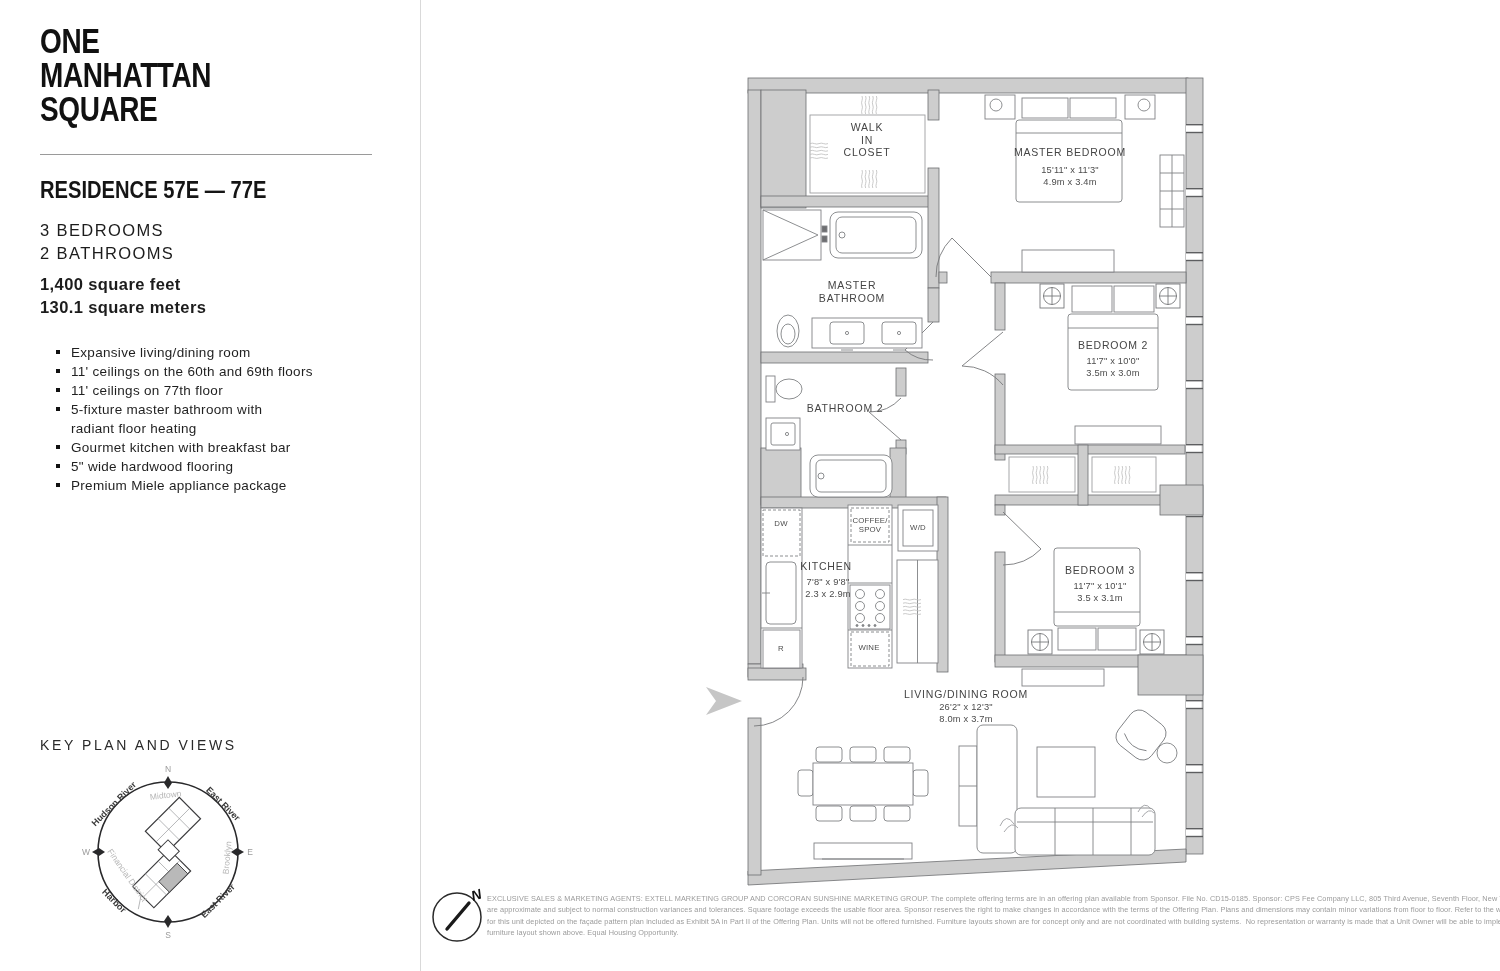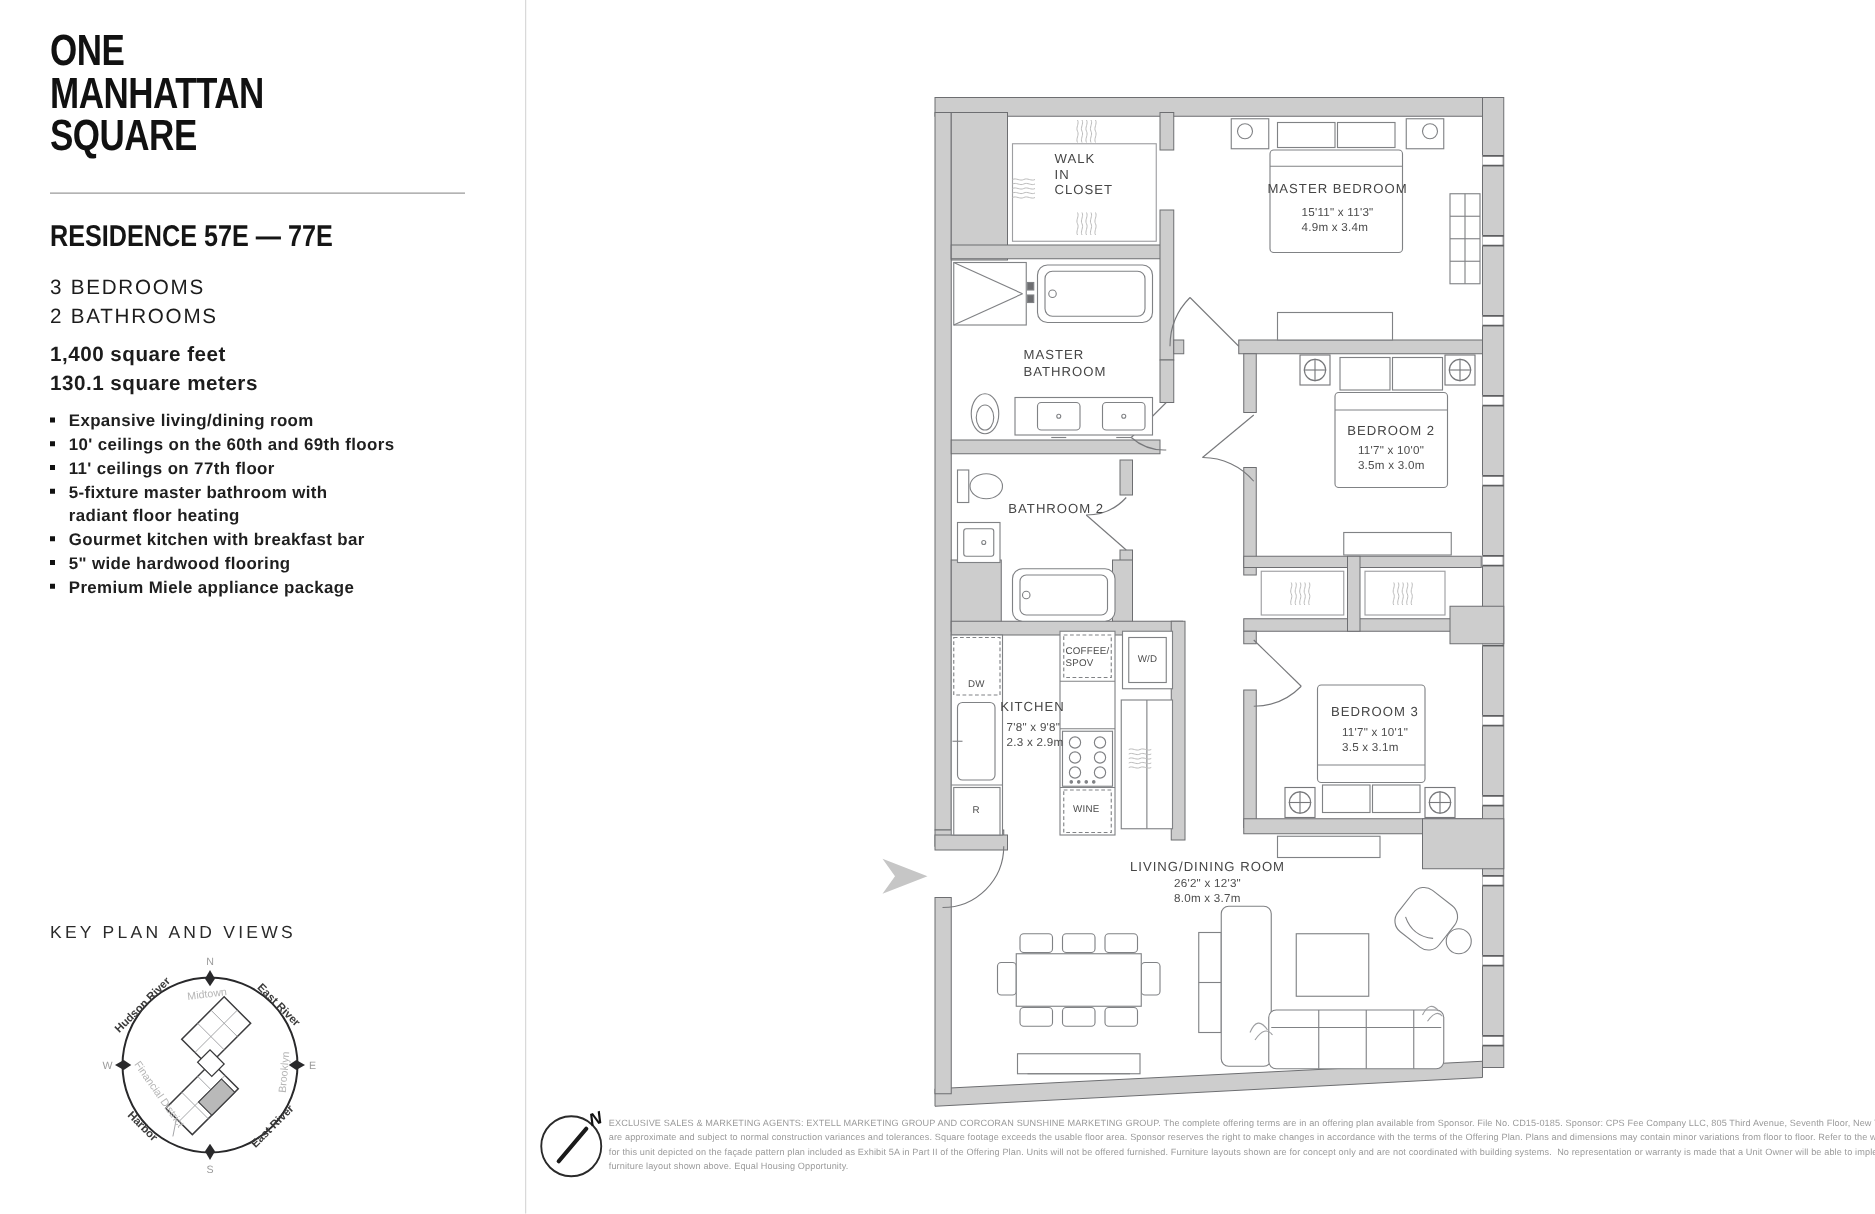--- a/index.html
+++ b/index.html
@@ -9,30 +9,30 @@
   }
   .abs{position:absolute;}
   
   .logo{left:40px;top:24px;font-weight:bold;font-size:35px;line-height:34px;
         letter-spacing:-0.5px;color:#111;transform:scaleX(0.80);transform-origin:left top;}
   .divider-h{left:40px;top:154px;width:332px;height:1px;background:#9a9a9a;}
   .res-title{left:40px;top:176px;font-weight:bold;font-size:24px;letter-spacing:0;
              color:#151515;transform:scaleX(0.84);transform-origin:left top;}
   .bedbath{left:40px;top:219px;font-size:16.5px;line-height:22.5px;letter-spacing:1.4px;color:#1c1c1c;}
   .area{left:40px;top:273px;font-size:16.5px;line-height:22.5px;letter-spacing:0.4px;font-weight:bold;color:#1c1c1c;}
-  ul.features{left:40px;top:327px;list-style:none;margin:0;padding:0;width:340px;font-weight:bold;}
+  ul.features{left:40px;top:327px;list-style:none;margin:16px;padding:0;width:340px;}
   ul.features li{display:flex;gap:11px;font-size:13.5px;line-height:19px;
                  letter-spacing:0.3px;color:#1f1f1f;}
   ul.features .bullet{flex:0 0 auto;width:4px;height:4px;background:#111;margin-top:7px;}
   ul.features .ftext{white-space:pre-line;}
   .keyplan-title{left:40px;top:737px;font-size:14px;letter-spacing:2.6px;color:#2a2a2a;}
   .divider-v{left:420px;top:0;width:1px;height:971px;background:#d9d9d9;}
   
   .rlabel,.rdims,.alabel{position:absolute;transform:translate(-50%,-50%);
-    white-space:pre-line;color:#454545;}
+    text-align:center;white-space:pre-line;color:#454545;}
   .rlabel{font-size:10.5px;letter-spacing:0.8px;line-height:12.5px;}
   .rdims{font-size:9.3px;letter-spacing:0.2px;line-height:11.5px;color:#4c4c4c;}
   .alabel{font-size:7.8px;letter-spacing:0.2px;line-height:8.6px;color:#4c4c4c;}
   
   .disclaimer{left:487px;top:893px;font-size:7.3px;line-height:11.3px;color:#9b9b9b;
               letter-spacing:0.1px;white-space:pre;}
   svg text{font-family:"Liberation Sans",sans-serif;}
 </style>
 </head>
 <body>
@@ -341,21 +341,21 @@
   <div>1,400 square feet</div>
   <div>130.1 square meters</div>
 </div>
 <ul class="abs features">
   <li>
       <span class="bullet"></span>
       <span class="ftext">Expansive living/dining room</span>
     </li>
   <li>
       <span class="bullet"></span>
-      <span class="ftext">10' ceilings on the 60th and 69th floors</span>
+      <span class="ftext">11' ceilings on the 60th and 69th floors</span>
     </li>
   <li>
       <span class="bullet"></span>
       <span class="ftext">11' ceilings on 77th floor</span>
     </li>
   <li>
       <span class="bullet"></span>
       <span class="ftext">5-fixture master bathroom with
 radiant floor heating</span>
     </li>
@@ -389,21 +389,21 @@
 3.5m x 3.0m</div>
 <div class="rlabel" style="left:826px;top:566px">KITCHEN</div>
 <div class="rdims" style="left:828px;top:588px">7'8" x 9'8"
 2.3 x 2.9m</div>
 <div class="rlabel" style="left:1100px;top:570px">BEDROOM 3</div>
 <div class="rdims" style="left:1100px;top:592px">11'7" x 10'1"
 3.5 x 3.1m</div>
 <div class="rlabel" style="left:966px;top:694px">LIVING/DINING ROOM</div>
 <div class="rdims" style="left:966px;top:713px">26'2" x 12'3"
 8.0m x 3.7m</div>
-<div class="alabel" style="left:781px;top:548px">DW</div>
+<div class="alabel" style="left:781px;top:524px">DW</div>
 <div class="alabel" style="left:781px;top:649px">R</div>
 <div class="alabel" style="left:870px;top:526px">COFFEE/
 SPOV</div>
 <div class="alabel" style="left:869px;top:648px">WINE</div>
 <div class="alabel" style="left:918px;top:528px">W/D</div>
 
 <div class="abs disclaimer">EXCLUSIVE SALES &amp; MARKETING AGENTS: EXTELL MARKETING GROUP AND CORCORAN SUNSHINE MARKETING GROUP. The complete offering terms are in an offering plan available from Sponsor. File No. CD15-0185. Sponsor: CPS Fee Company LLC, 805 Third Avenue, Seventh Floor, New York, NY 10022.  All dimensions
 are approximate and subject to normal construction variances and tolerances. Square footage exceeds the usable floor area. Sponsor reserves the right to make changes in accordance with the terms of the Offering Plan. Plans and dimensions may contain minor variations from floor to floor. Refer to the window patterns
 for this unit depicted on the façade pattern plan included as Exhibit 5A in Part II of the Offering Plan. Units will not be offered furnished. Furniture layouts shown are for concept only and are not coordinated with building systems.  No representation or warranty is made that a Unit Owner will be able to implement the
 furniture layout shown above. Equal Housing Opportunity.</div>

